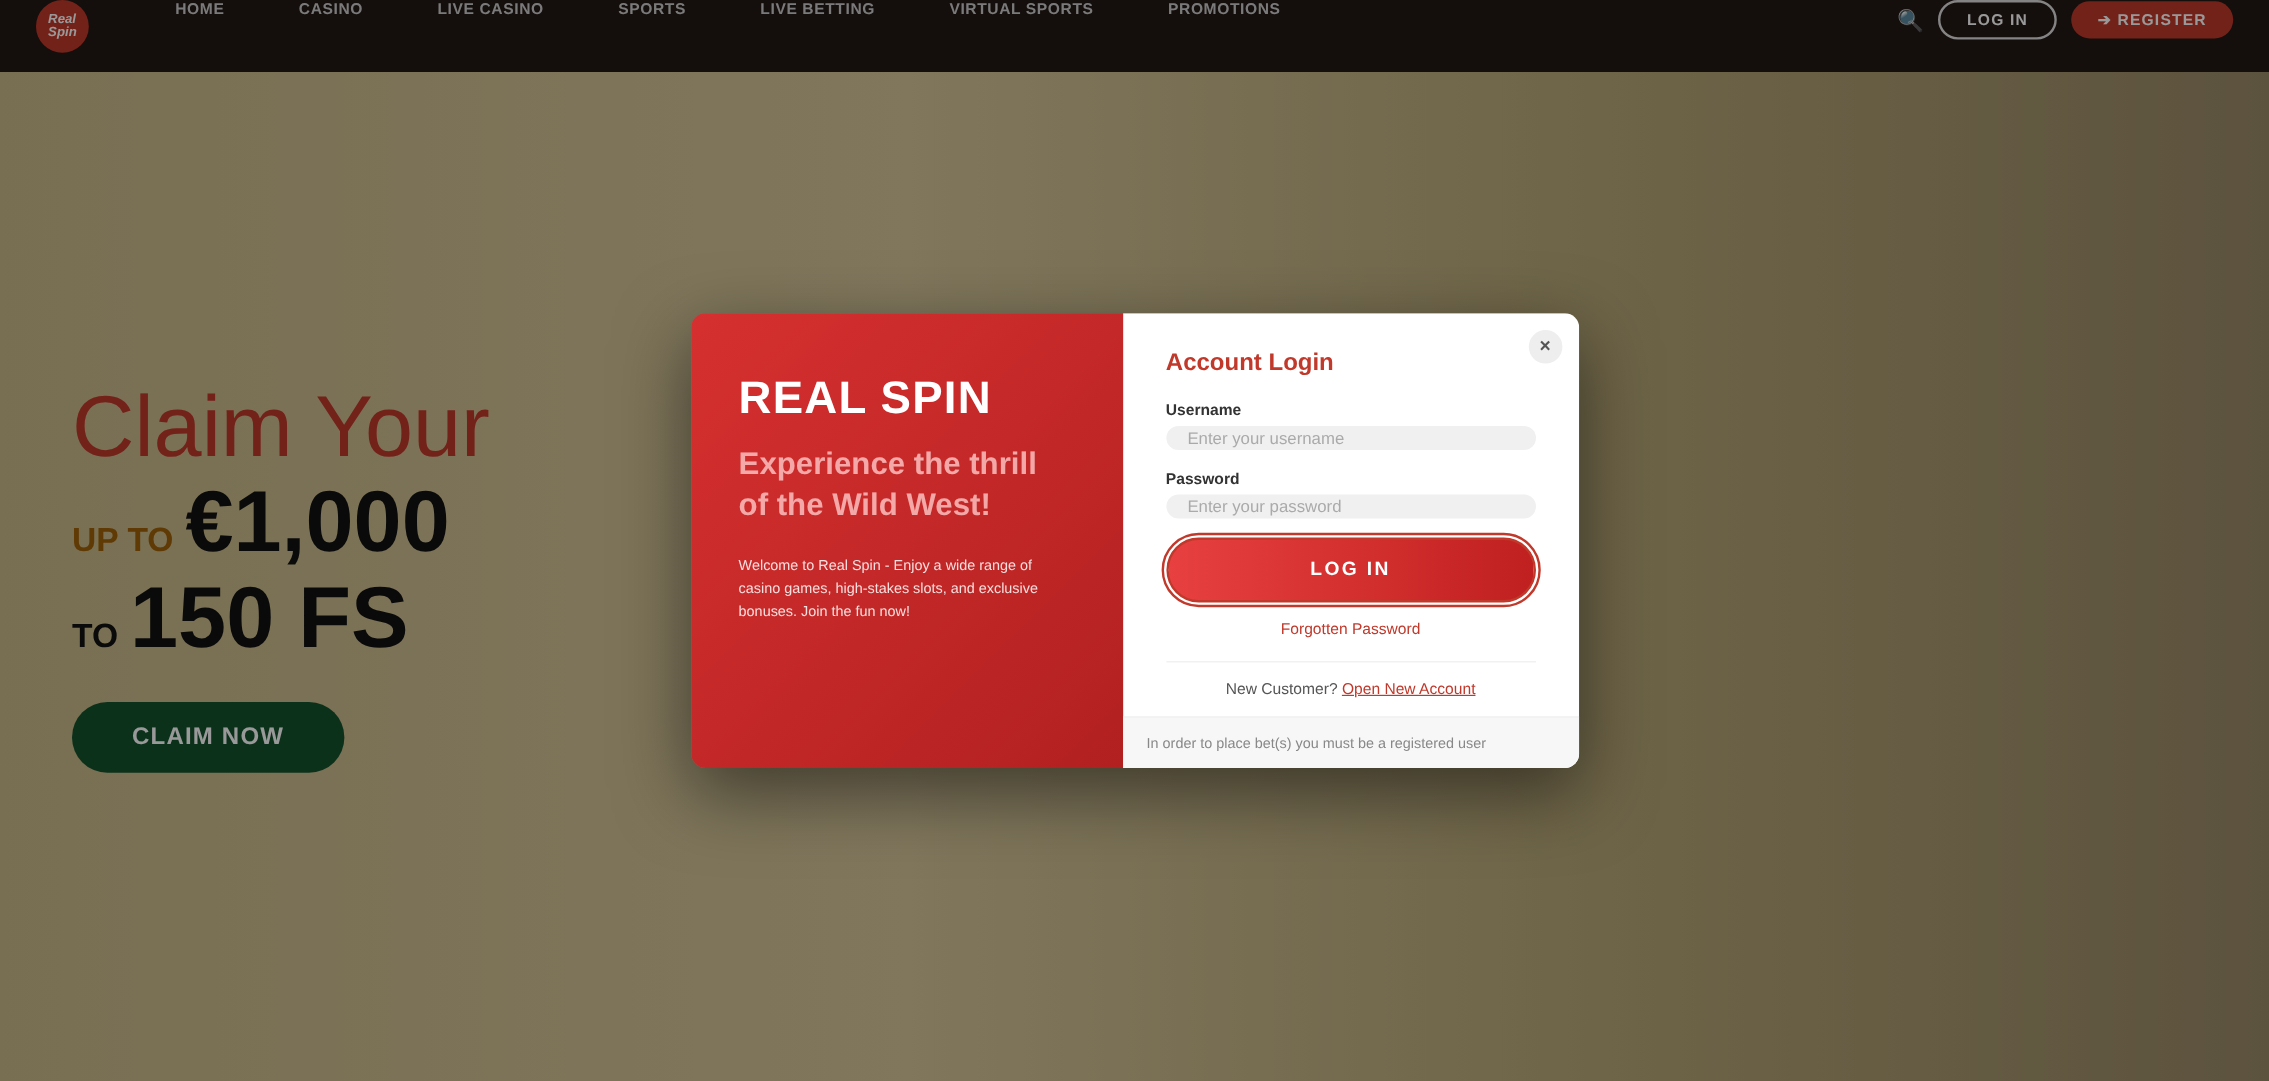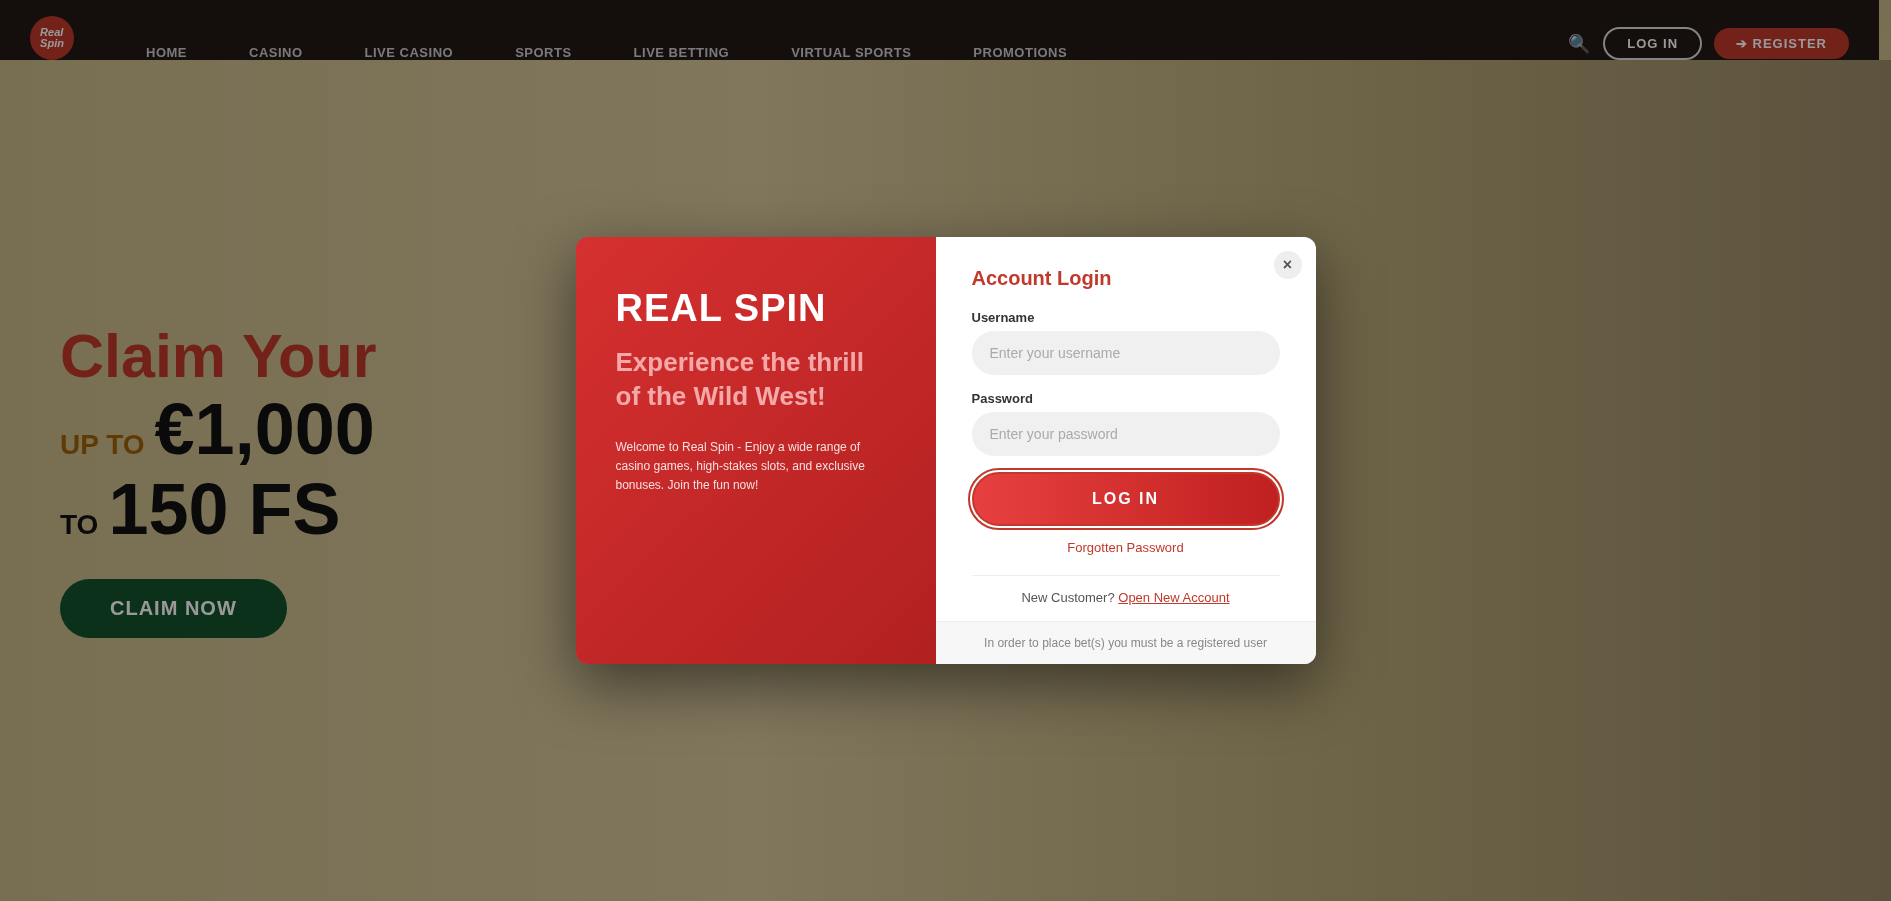--- a/index.html
+++ b/index.html
@@ -27,22 +27,22 @@
       top: 60px;
       width: 100%;
       height: 841px;
       z-index: 1;
       display: flex;
       align-items: center;
       padding-left: 60px;
     }
 
     .hero-claim {
-      font-size: 61px;
-      font-weight: 700;
+      font-size: 72px;
+      font-weight: 400;
       color: #c0392b;
       line-height: 1.1;
     }
 
     .hero-amount {
       font-size: 72px;
       font-weight: 900;
       color: #111;
       line-height: 1.1;
     }
@@ -64,25 +64,25 @@
       font-weight: 900;
       letter-spacing: 1px;
       cursor: pointer;
     }
 
     
     .navbar {
       position: absolute;
       top: 0;
       left: 0;
-      right: 12px;
+      right: 0;
       height: 60px;
       background: rgba(20, 10, 10, 0.92);
       display: flex;
-      align-items: flex-end;
+      align-items: flex-start;
       padding: 0 30px;
       z-index: 100;
       gap: 0;
     }
 
     .nav-logo {
       display: flex;
       align-items: center;
       margin-right: 40px;
     }
@@ -245,21 +245,21 @@
     .form-label {
       font-size: 13px;
       color: #333;
       font-weight: 600;
       margin-bottom: 6px;
       display: block;
     }
 
     .form-input {
       width: 100%;
-      padding: 14px 18px;
+      padding: 2px 18px;
       border: none;
       border-radius: 30px;
       background: #f0f0f0;
       font-size: 14px;
       color: #999;
       outline: none;
       margin-bottom: 16px;
     }
 
     .form-input::placeholder { color: #aaa; }
@@ -309,21 +309,21 @@
       text-decoration: underline;
       cursor: pointer;
     }
 
     .modal-footer-note {
       background: #f7f7f7;
       border-top: 1px solid #eee;
       padding: 14px 20px;
       font-size: 12px;
       color: #888;
-      text-align: center;
+      text-align: left;
       margin: 0 -36px -30px -36px;
     }
   </style>
 </head>
 <body>
 
 <div class="bg"></div>
 
 <div style="position:absolute;inset:60px 0 0 0;background:linear-gradient(to right, #c9b98a 0%, #d6c69a 40%, #b8a878 70%, #9a8a68 100%);z-index:1;"></div>
 

